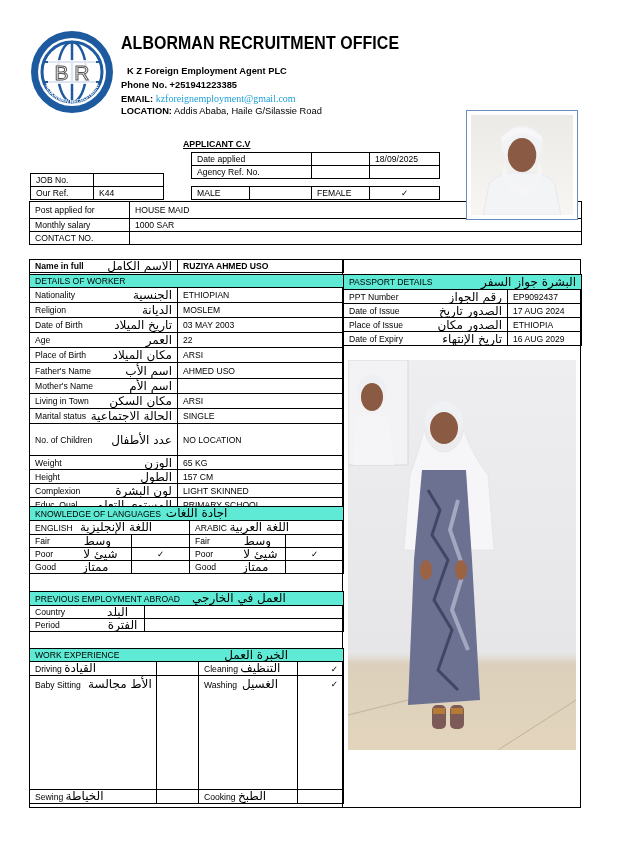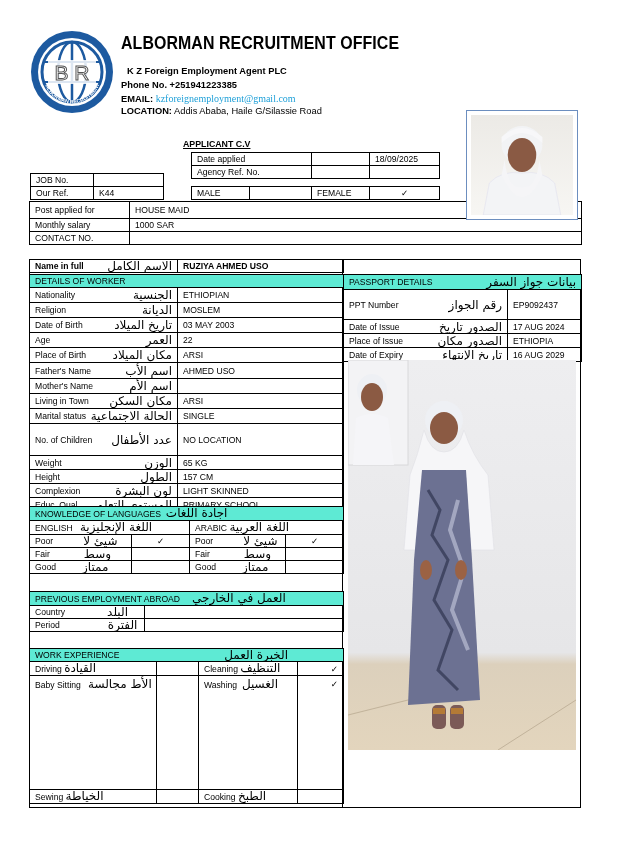--- a/index.html
+++ b/index.html
@@ -307,26 +307,26 @@
 <table style="left:343px; top:274px; width:238px;">
   <colgroup>
       <col style="width:164px">
       <col style="width:74px">
     </colgroup>
   <tbody>
       <tr class="hdr">
     <td colspan="2" style="height:15px">
           <div class="lbl">
             <span>PASSPORT DETAILS</span>
-            <span class="ar">بيانات جواز السفر</span>
-          </div>
-        </td>
-  </tr>
-  <tr>
-        <td style="height:30px">
+            <span class="ar">البشرة جواز السفر</span>
+          </div>
+        </td>
+  </tr>
+  <tr>
+        <td style="height:14px">
           <div class="lbl">
             <span>PPT Number</span>
             <span class="ar">رقم الجواز</span>
           </div>
         </td>
         <td>EP9092437</td>
       </tr>
   <tr>
         <td style="height:14px">
           <div class="lbl">
@@ -397,49 +397,49 @@
   <tbody>
       <tr class="hdr">
     <td colspan="4"><span>KNOWLEDGE OF LANGUAGES</span>&nbsp;&nbsp;<span class="ar">اجادة اللغات</span></td>
   </tr>
   <tr>
     <td colspan="2"><span>ENGLISH</span>&nbsp;&nbsp;&nbsp;<span class="ar">اللغة الإنجليزية</span></td>
     <td colspan="2"><span>ARABIC</span> <span class="ar">اللغة العربية</span></td>
   </tr>
   <tr>
     <td>
+          <div class="lbl" style="justify-content:flex-start; gap:30px">
+            <span>Fair</span>
+            <span class="ar">وسط</span>
+          </div>
+        </td>
+    <td class="c"></td>
+    <td>
+          <div class="lbl" style="justify-content:flex-start; gap:30px">
+            <span>Fair</span>
+            <span class="ar">وسط</span>
+          </div>
+        </td>
+    <td class="c"></td>
+  </tr>
+  <tr>
+    <td>
           <div class="lbl" style="justify-content:flex-start; gap:26px">
             <span>Poor</span>
             <span class="ar">شيئ لا</span>
           </div>
         </td>
     <td class="c">✓</td>
     <td>
           <div class="lbl" style="justify-content:flex-start; gap:26px">
             <span>Poor</span>
             <span class="ar">شيئ لا</span>
           </div>
         </td>
     <td class="c">✓</td>
-  </tr>
-  <tr>
-    <td>
-          <div class="lbl" style="justify-content:flex-start; gap:30px">
-            <span>Fair</span>
-            <span class="ar">وسط</span>
-          </div>
-        </td>
-    <td class="c"></td>
-    <td>
-          <div class="lbl" style="justify-content:flex-start; gap:30px">
-            <span>Fair</span>
-            <span class="ar">وسط</span>
-          </div>
-        </td>
-    <td class="c"></td>
   </tr>
   <tr>
     <td>
           <div class="lbl" style="justify-content:flex-start; gap:22px">
             <span>Good</span>
             <span class="ar">ممتاز</span>
           </div>
         </td>
     <td class="c"></td>
     <td>

